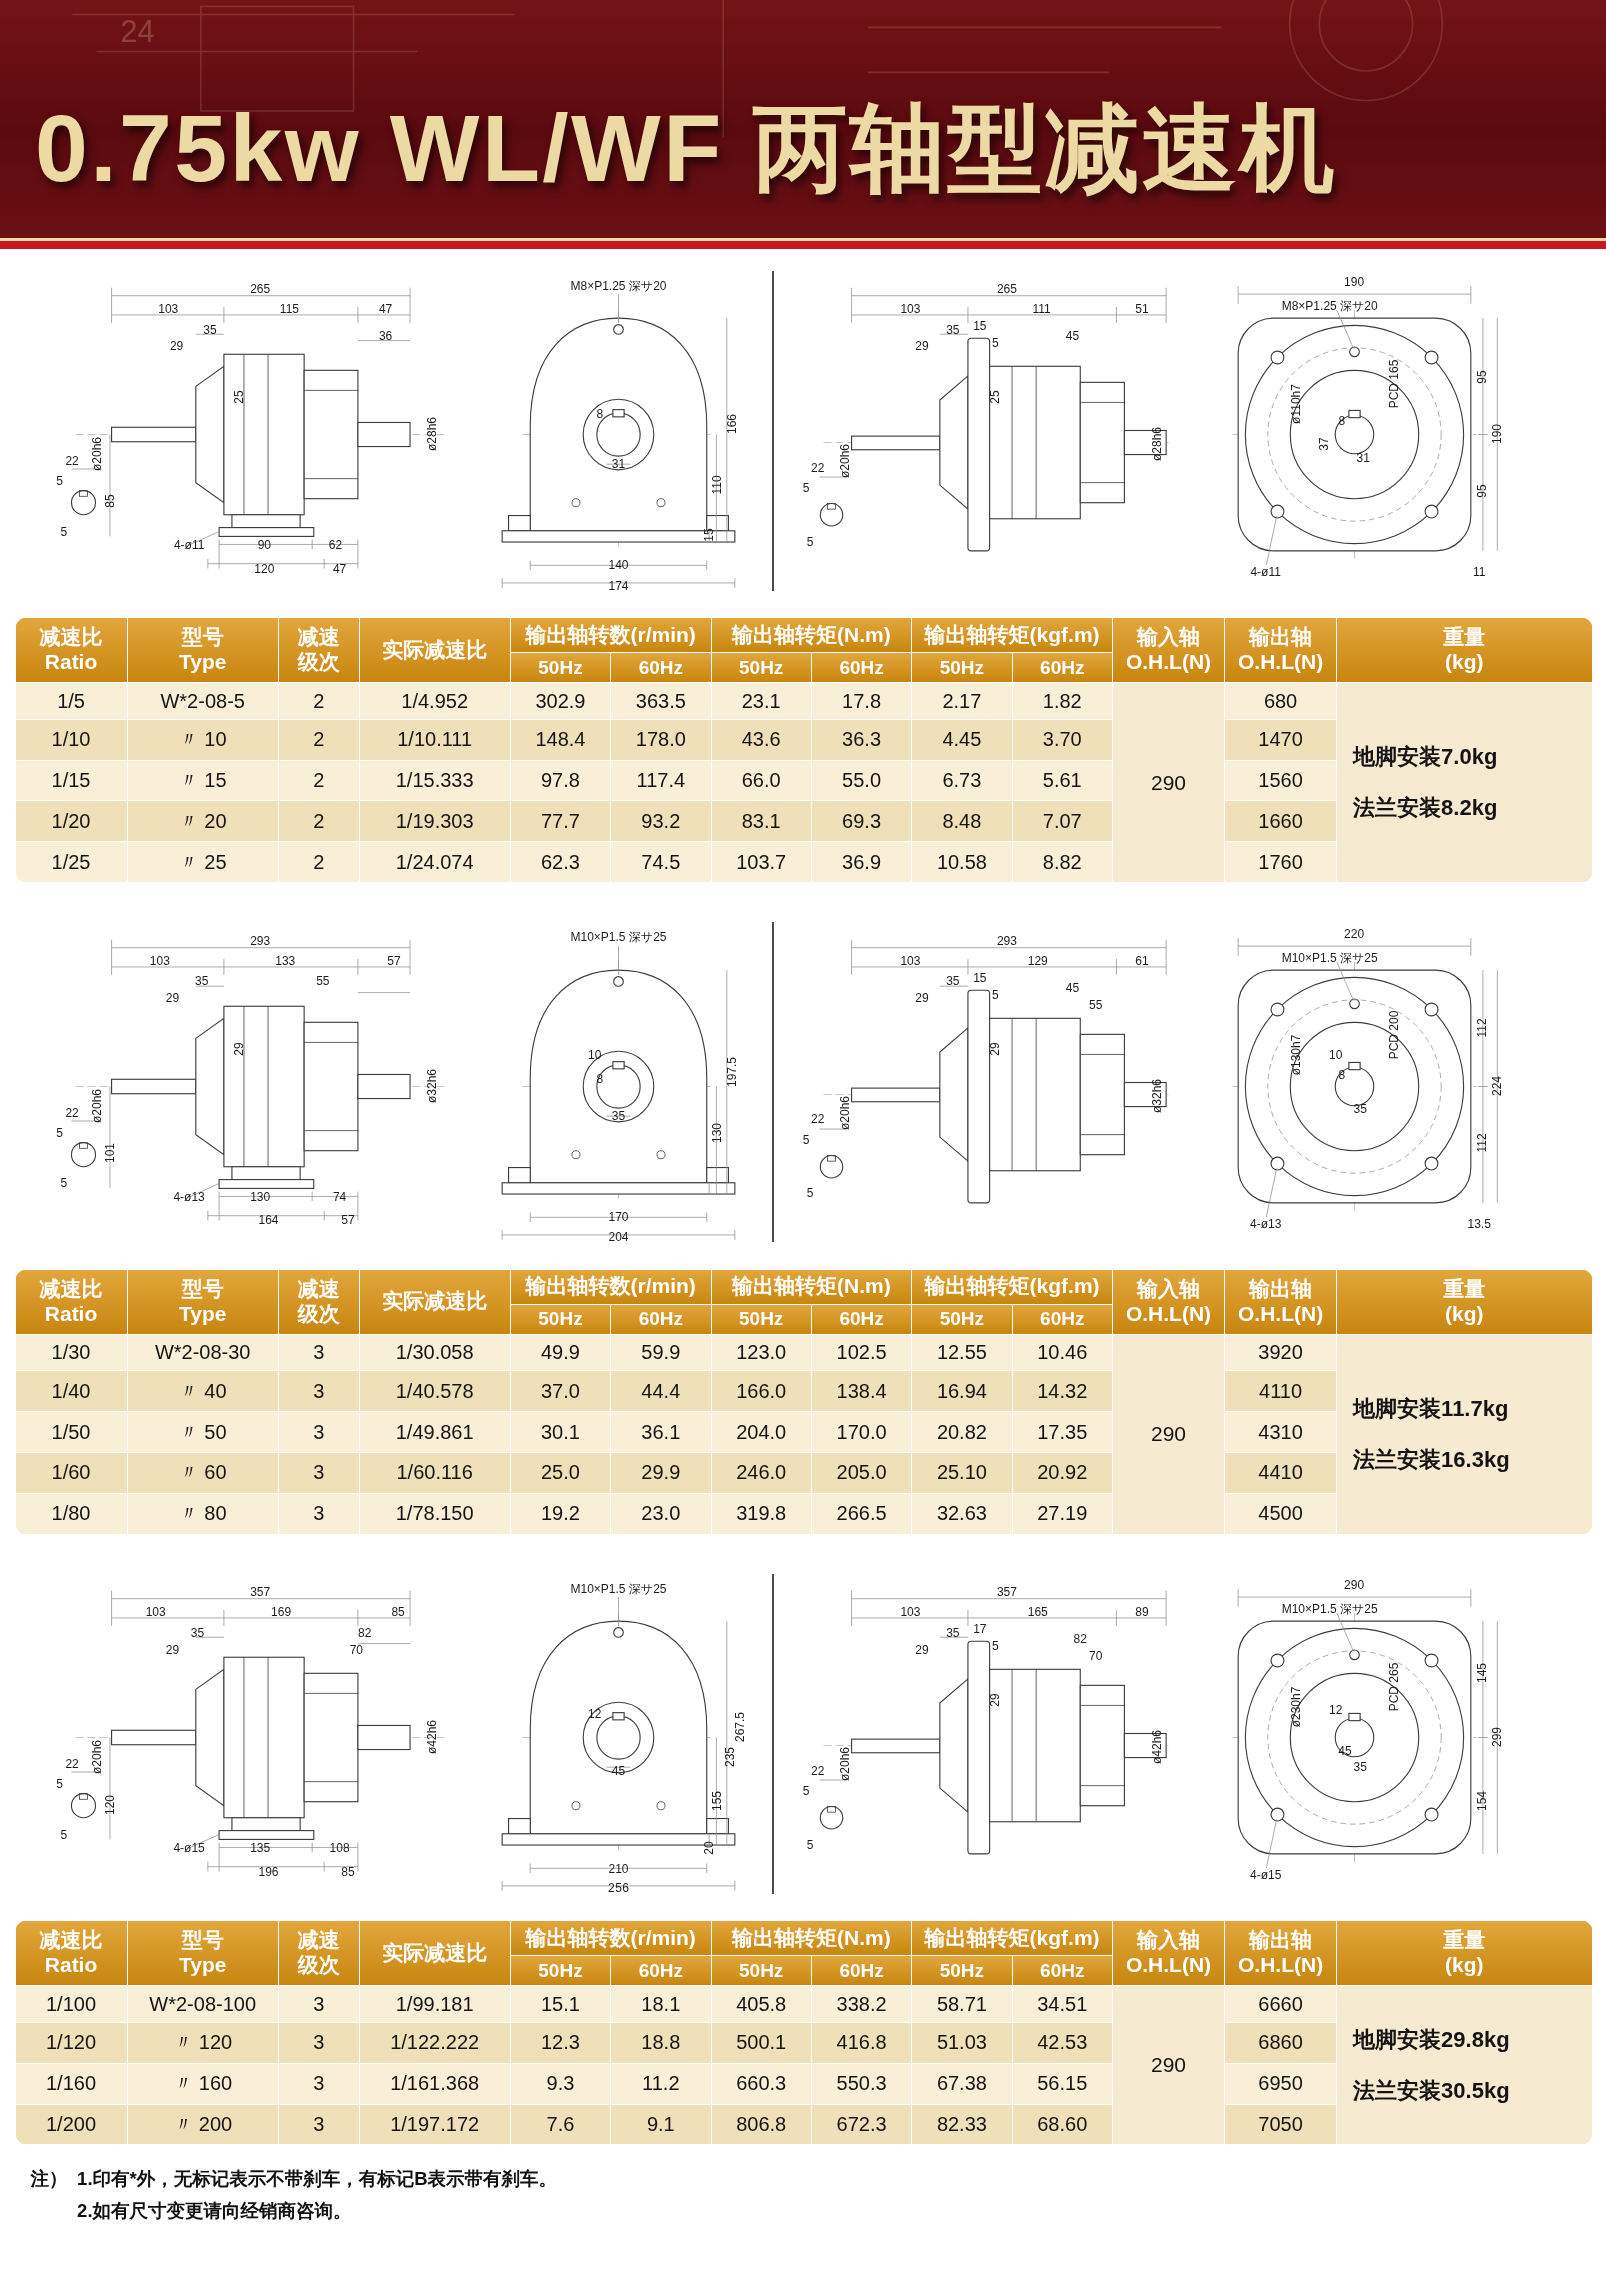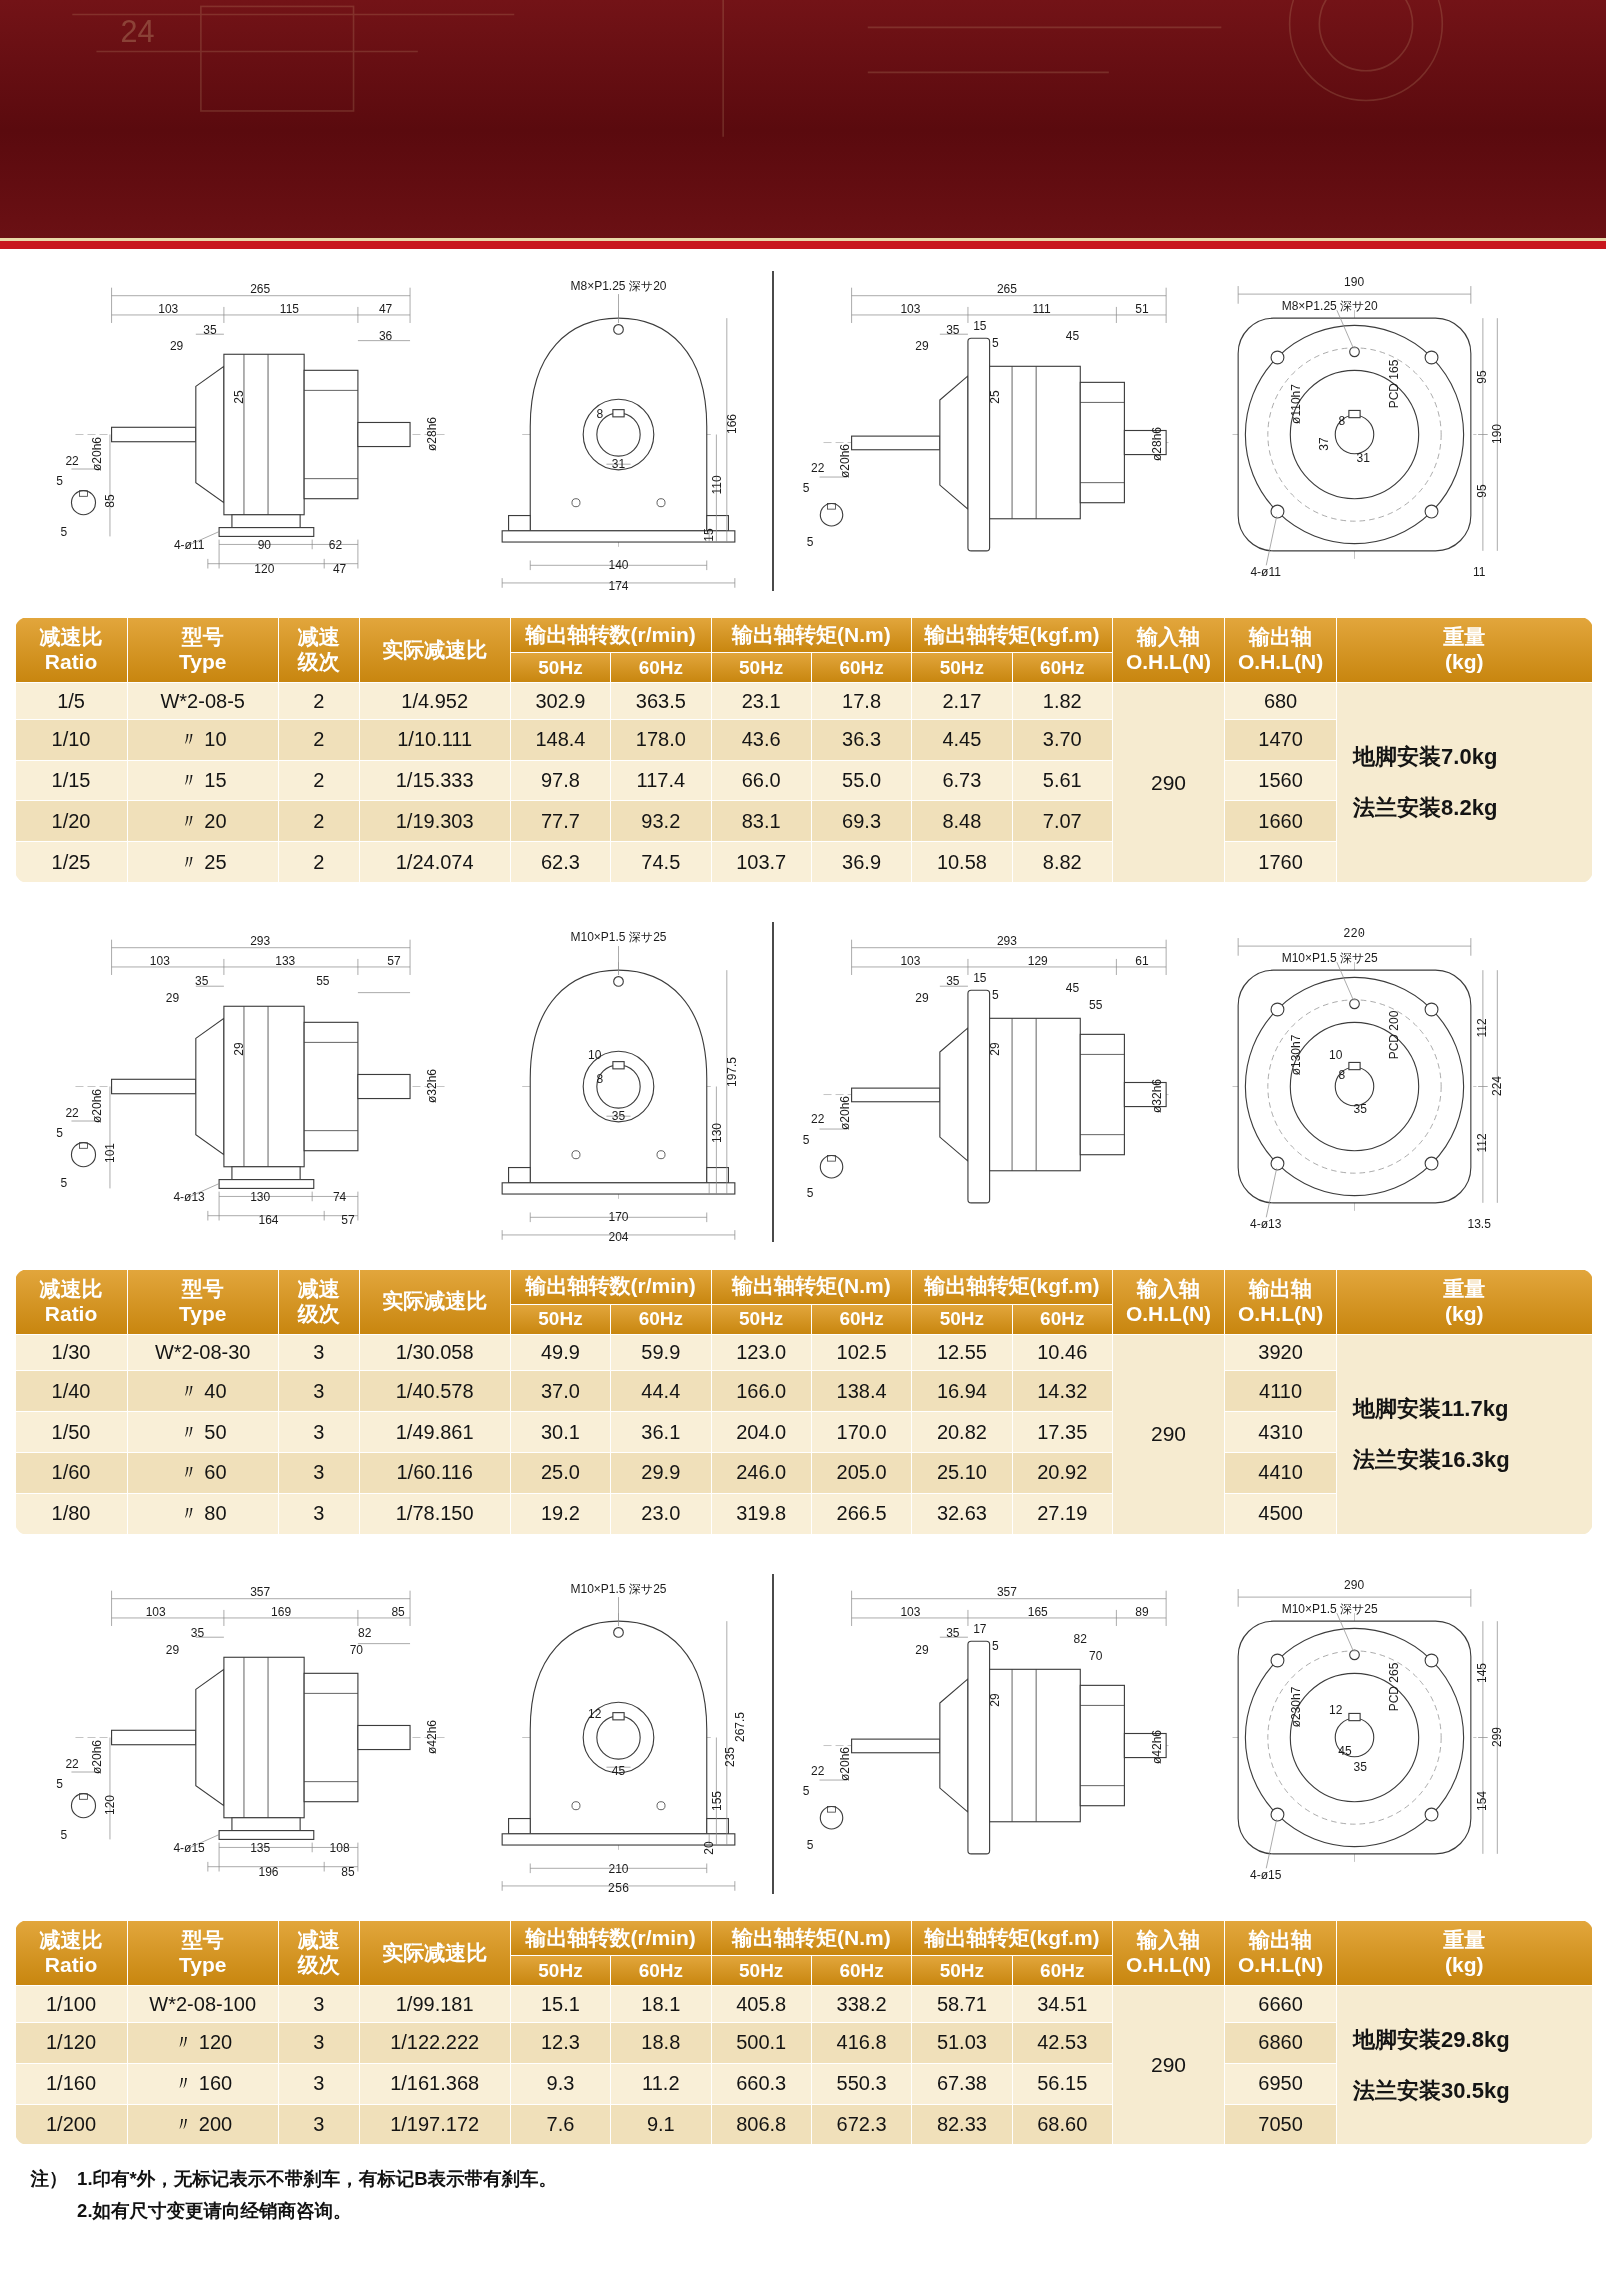--- a/index.html
+++ b/index.html
@@ -50,20 +50,21 @@
         <circle cx="1700" cy="30" r="58"></circle>
         <line x1="90" y1="18" x2="640" y2="18"></line>
         <line x1="120" y1="64" x2="520" y2="64"></line>
         <rect x="250" y="8" width="190" height="130"></rect>
         <line x1="900" y1="0" x2="900" y2="170"></line>
         <line x1="1080" y1="34" x2="1520" y2="34"></line>
         <line x1="1080" y1="90" x2="1380" y2="90"></line>
       </g>
       <text x="150" y="52" fill="#e6d39c" opacity="0.25" font-size="38">24</text>
     </svg>
+    <h1 class="title">0.75kw WL/WF 两轴型减速机</h1>
   </header>
   <div class="gold-line"></div>
   <div class="red-line"></div>
 
   <section class="drawing-row">
     <div class="panel panel-a">
   <svg viewBox="0 0 520 420">
     <g stroke="#b5b5b5" stroke-width="1" stroke-dasharray="10 5" fill="none">
       <line x1="35" y1="215" x2="495" y2="215"></line>
     </g>
@@ -706,21 +707,21 @@
       <line x1="45" y1="40" x2="335" y2="40"></line>
       <line x1="45" y1="30" x2="45" y2="52"></line>
       <line x1="335" y1="30" x2="335" y2="52"></line>
       <line x1="350" y1="70" x2="350" y2="360"></line>
       <line x1="344" y1="215" x2="356" y2="215"></line>
       <line x1="368" y1="70" x2="368" y2="360"></line>
       <line x1="168" y1="60" x2="188" y2="106"></line>
       <line x1="80" y1="378" x2="93" y2="317"></line>
     </g>
   </svg>
-<span class="dim" style="left: 50%; top: 6%; font-family: Liberation Mono, monospace;">220</span>
+<span class="dim" style="left: 50%; top: 6%;">220</span>
         <span class="dim" style="left: 42%; top: 13%;">M10×P1.5 深サ25</span>
         <span class="dim v" style="left: 31%; top: 42%;">ø130h7</span>
         <span class="dim v" style="left: 63%; top: 36%;">PCD 200</span>
         <span class="dim" style="left: 44%; top: 42%;">10</span>
         <span class="dim" style="left: 46%; top: 48%;">8</span>
         <span class="dim" style="left: 52%; top: 58%;">35</span>
         <span class="dim v" style="left: 92%; top: 34%;">112</span>
         <span class="dim v" style="left: 92%; top: 68%;">112</span>
         <span class="dim v" style="left: 97%; top: 51%;">224</span>
         <span class="dim" style="left: 21%; top: 92%;">4-ø13</span>

